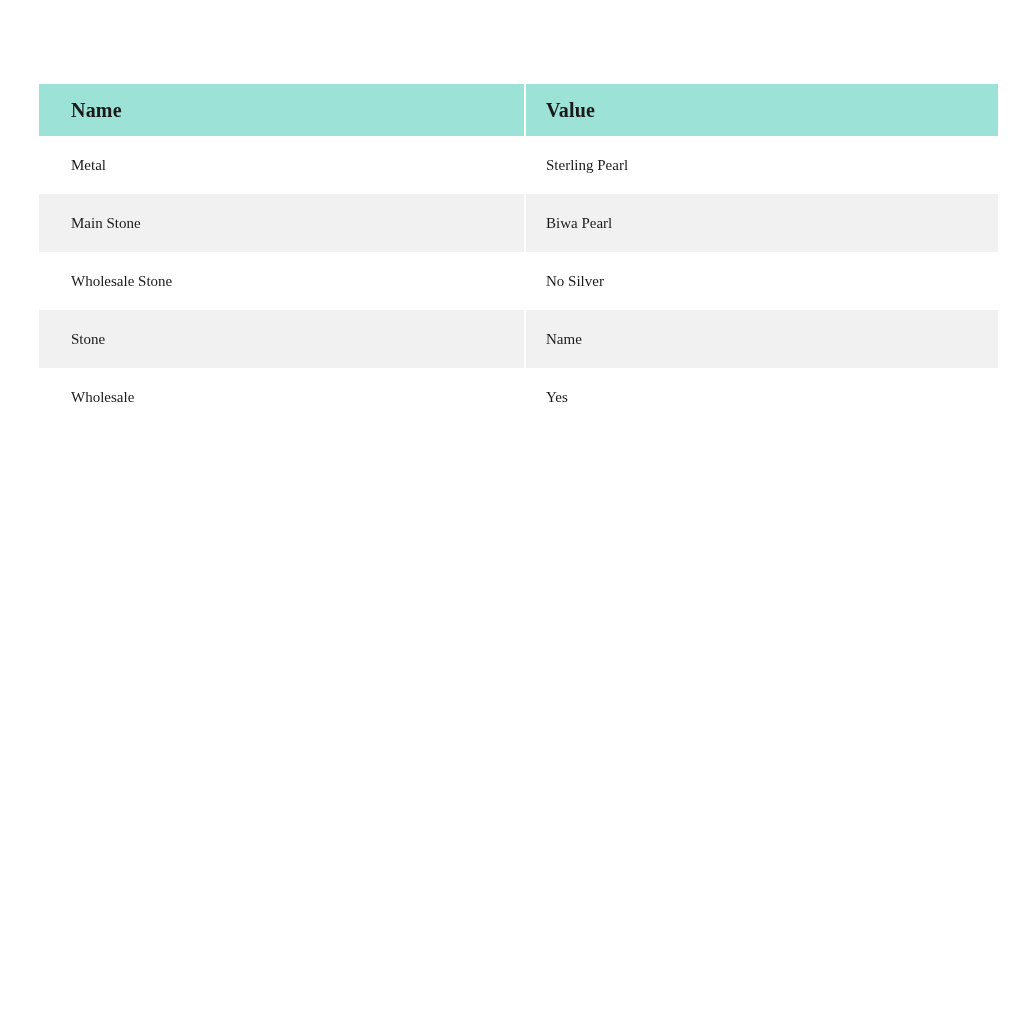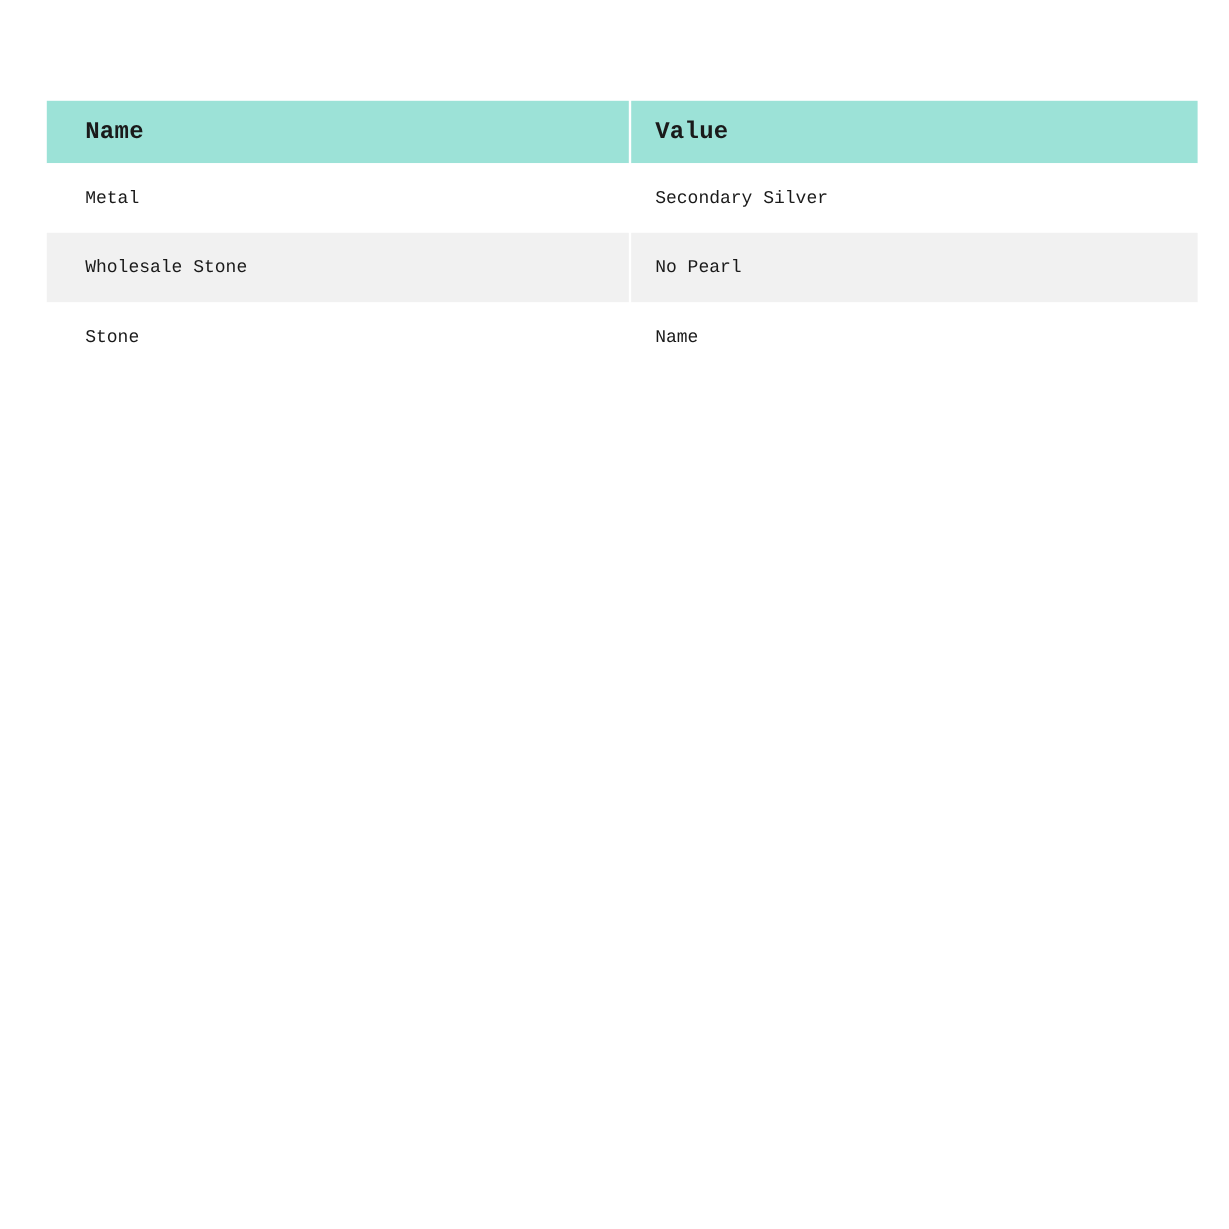--- a/index.html
+++ b/index.html
@@ -6,21 +6,21 @@
     margin: 0;
     padding: 0;
     background: var(--page-bg, #ffffff);
   }
   .page {
     position: relative;
     width: 1012px;
     height: 1024px;
     background: var(--page-bg, #ffffff);
     overflow: hidden;
-    font-family: Liberation Mono, monospace;
+    font-family: Liberation Serif, serif;
   }
   table.attr-table {
     position: absolute;
     left: 37px;
     top: 84px;
     width: 963px;
     border-collapse: separate;
     border-spacing: 2px 0;
     table-layout: fixed;
     color: var(--text, #1a1a1a);
@@ -64,25 +64,33 @@
     </colgroup>
     <thead>
       <tr>
         <th>Name</th>
         <th>Value</th>
       </tr>
     </thead>
     <tbody>
       <tr>
         <td>Metal</td>
-        <td>Secondary Silver</td>
+        <td>Sterling Pearl</td>
+      </tr>
+      <tr>
+        <td>Main Stone</td>
+        <td>Biwa Pearl</td>
       </tr>
       <tr>
         <td>Wholesale Stone</td>
-        <td>No Pearl</td>
+        <td>No Silver</td>
       </tr>
       <tr>
         <td>Stone</td>
         <td>Name</td>
+      </tr>
+      <tr>
+        <td>Wholesale</td>
+        <td>Yes</td>
       </tr>
     </tbody>
   </table>
 </div>
 
 </body></html>

